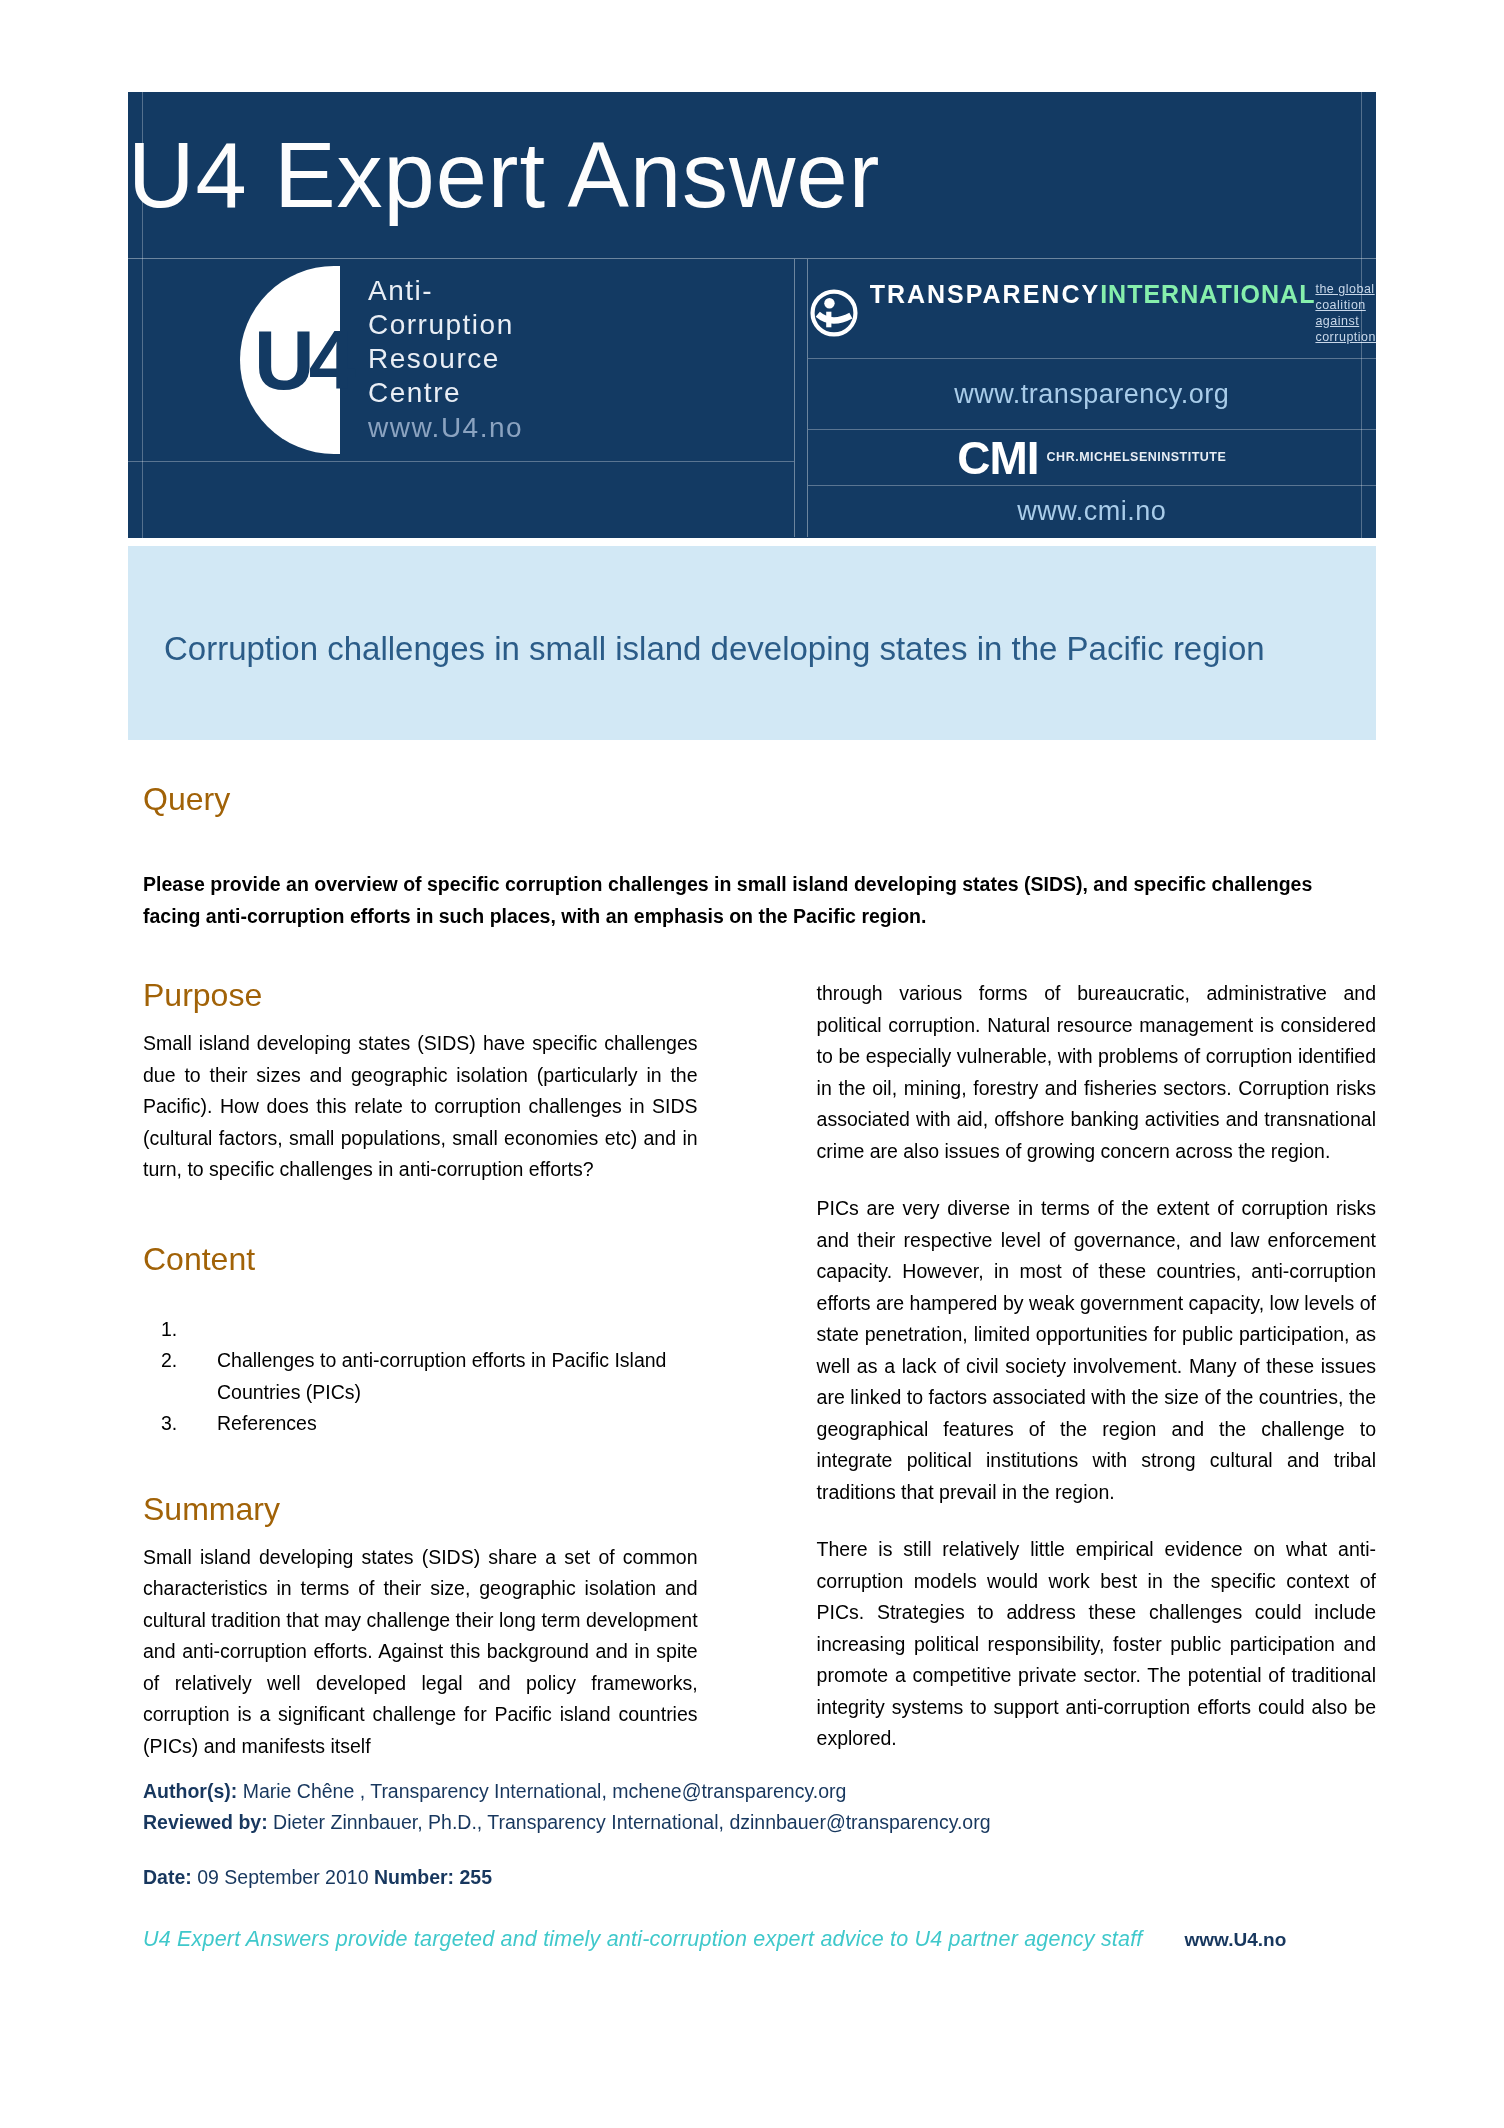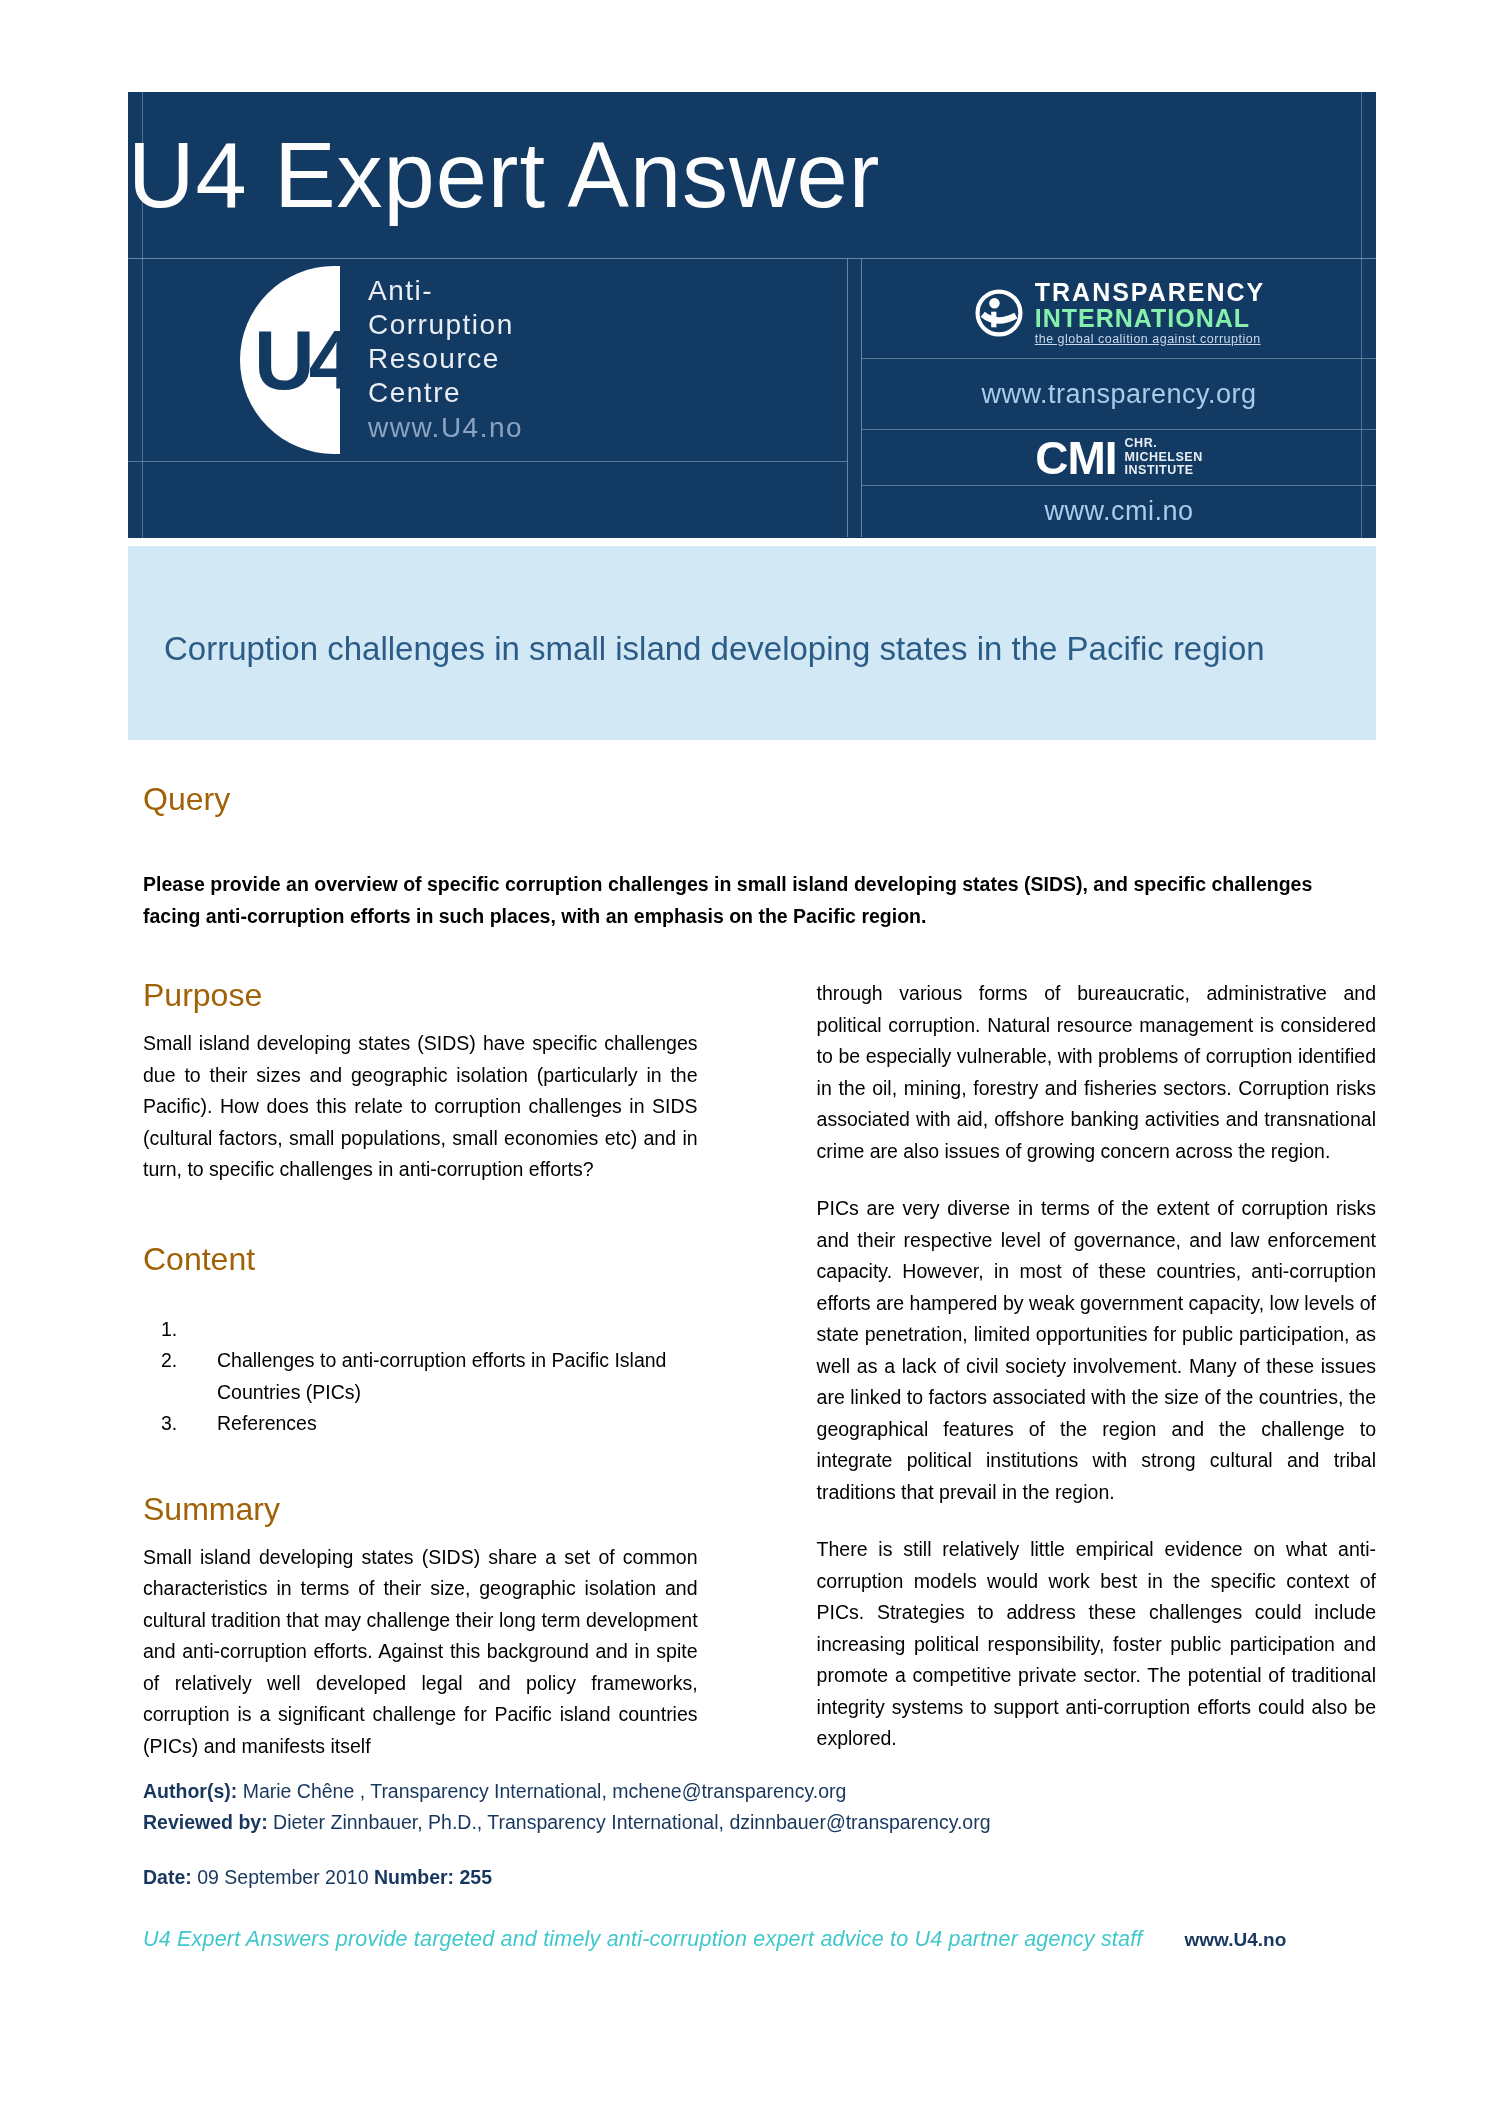--- a/index.html
+++ b/index.html
@@ -49,35 +49,35 @@
   }
   .u4-words { display:flex; flex-direction:column; }
   .u4-words .w { font-size:28px; line-height:34px; letter-spacing:1.5px; color:#e9eef5; font-weight:300; }
   .u4-words .url { font-size:28px; line-height:36px; letter-spacing:1.5px; color:#8ba3c0; font-weight:300; }
 
   .ti-box {
     height:100px; border-bottom:1px solid rgba(255,255,255,.30);
     display:flex; align-items:center; justify-content:center; gap:10px; padding-top:8px;
   }
   .ti-globe { width:52px; height:52px; flex:0 0 auto; }
-  .ti-words { display:flex; flex-direction:column; align-items:flex-start; }
+  .ti-words { display:flex; flex-direction:row; align-items:flex-start; }
   .ti-words .t1 { font-size:25px; font-weight:bold; letter-spacing:2px; line-height:26px; color:#fff; }
   .ti-words .t2 { font-size:25px; font-weight:bold; letter-spacing:1px; line-height:26px; color:#86efac; }
   .ti-words .t3 { font-size:12.5px; color:#c9d8ea; letter-spacing:.5px; line-height:16px;text-decoration:underline; }
   .ti-url-box {
     height:71px; border-bottom:1px solid rgba(255,255,255,.30);
     display:flex; align-items:center; justify-content:center;
   }
   .light-url { font-size:27px; color:#a9cce9; letter-spacing:.5px; }
   .cmi-box {
     height:56px; border-bottom:1px solid rgba(255,255,255,.30);
     display:flex; align-items:center; justify-content:center; gap:8px;
   }
   .cmi-mark { font-size:46px; font-weight:bold; letter-spacing:-1px; color:#fff; line-height:1; }
-  .cmi-words { display:flex; flex-direction:column; }
+  .cmi-words { display:flex; flex-direction:row; }
   .cmi-words span { font-size:12.5px; font-weight:bold; color:#e8eef5; line-height:13.5px; letter-spacing:.5px; }
   .cmi-url-box { flex:1; display:flex; align-items:center; justify-content:center; }
 
   
   .banner {
     position:absolute; left:128px; top:546px; width:1248px; height:194px;
     background:#d2e8f5; padding:80px 40px 0 36px;
   }
   .banner-title {
     font-size:33px; line-height:46px; font-weight:400; color:#2b5c88;

